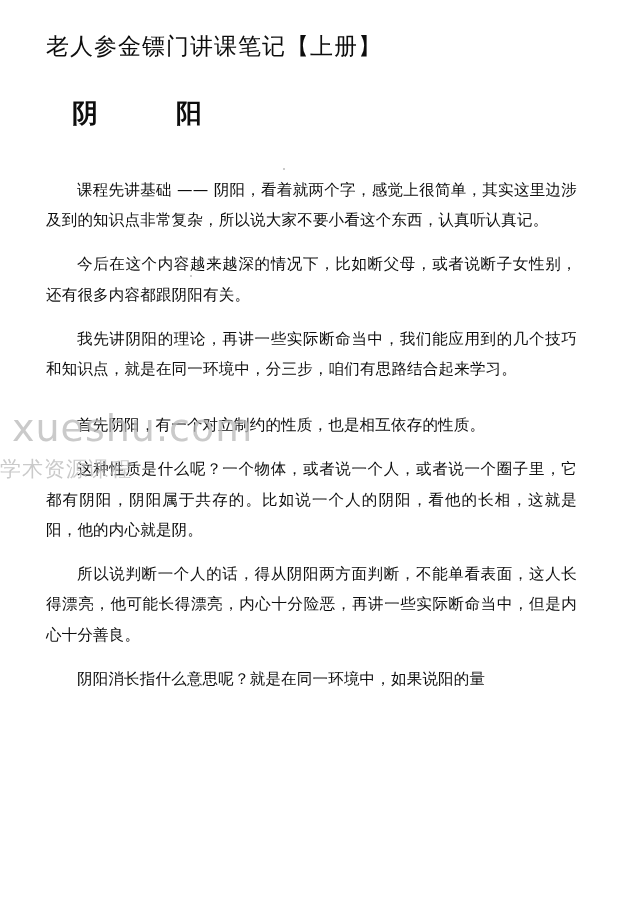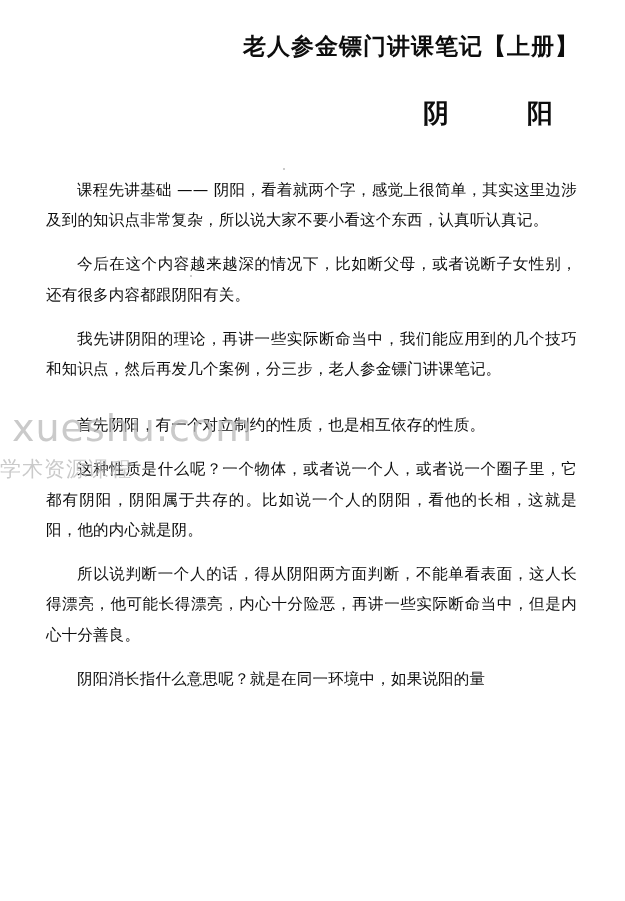--- a/index.html
+++ b/index.html
@@ -16,29 +16,29 @@
     overflow: hidden;
   }
   .page {
     position: relative;
     width: 625px;
     height: 901px;
     box-sizing: border-box;
     padding: 22px 46px 0 46px;
   }
   .doc-title {
-    text-align: right;
+    text-align: left;
     font-size: 23px;
-    font-weight: bold;
+    font-weight: normal;
     letter-spacing: 1px;
     margin: 10px 0 0 0;
     line-height: 1.3;
   }
   .doc-subtitle {
-    text-align: right;
+    text-align: left;
     font-size: 26px;
     font-weight: bold;
     letter-spacing: 26px;
     margin: 34px 0 0 26px;
   }
   .body-text {
     margin-top: 44px;
   }
   p.para {
     font-size: 15.5px;
@@ -99,21 +99,21 @@
 
 <div class="page">
 
   <h1 class="doc-title">老人参金镖门讲课笔记【上册】</h1>
 
   <h2 class="doc-subtitle">阴　阳</h2>
 
   <div class="body-text">
     <p class="para indent">课程先讲基础 ——  阴阳，看着就两个字，感觉上很简单，其实这里边涉及到的知识点非常复杂，所以说大家不要小看这个东西，认真听认真记。</p>
     <p class="para indent">今后在这个内容越来越深的情况下，比如断父母，或者说断子女性别，还有很多内容都跟阴阳有关。</p>
-    <p class="para indent">我先讲阴阳的理论，再讲一些实际断命当中，我们能应用到的几个技巧和知识点，然后再发几个案例，分三步，老人参金镖门讲课笔记。</p>
+    <p class="para indent">我先讲阴阳的理论，再讲一些实际断命当中，我们能应用到的几个技巧和知识点，就是在同一环境中，分三步，咱们有思路结合起来学习。</p>
     <p class="para indent bold gap-top">首先阴阳，有一个对立制约的性质，也是相互依存的性质。</p>
     <p class="para indent">这种性质是什么呢？一个物体，或者说一个人，或者说一个圈子里，它都有阴阳，阴阳属于共存的。比如说一个人的阴阳，看他的长相，这就是阳，他的内心就是阴。</p>
     <p class="para indent">所以说判断一个人的话，得从阴阳两方面判断，不能单看表面，这人长得漂亮，他可能长得漂亮，内心十分险恶，再讲一些实际断命当中，但是内心十分善良。</p>
     <p class="para indent">阴阳消长指什么意思呢？就是在同一环境中，如果说阳的量</p>
   </div>
 
   <div class="watermark">
     <div class="wm-line1">xueshu.com</div>
     <div class="wm-line2">学术资源课程</div>
   </div>

